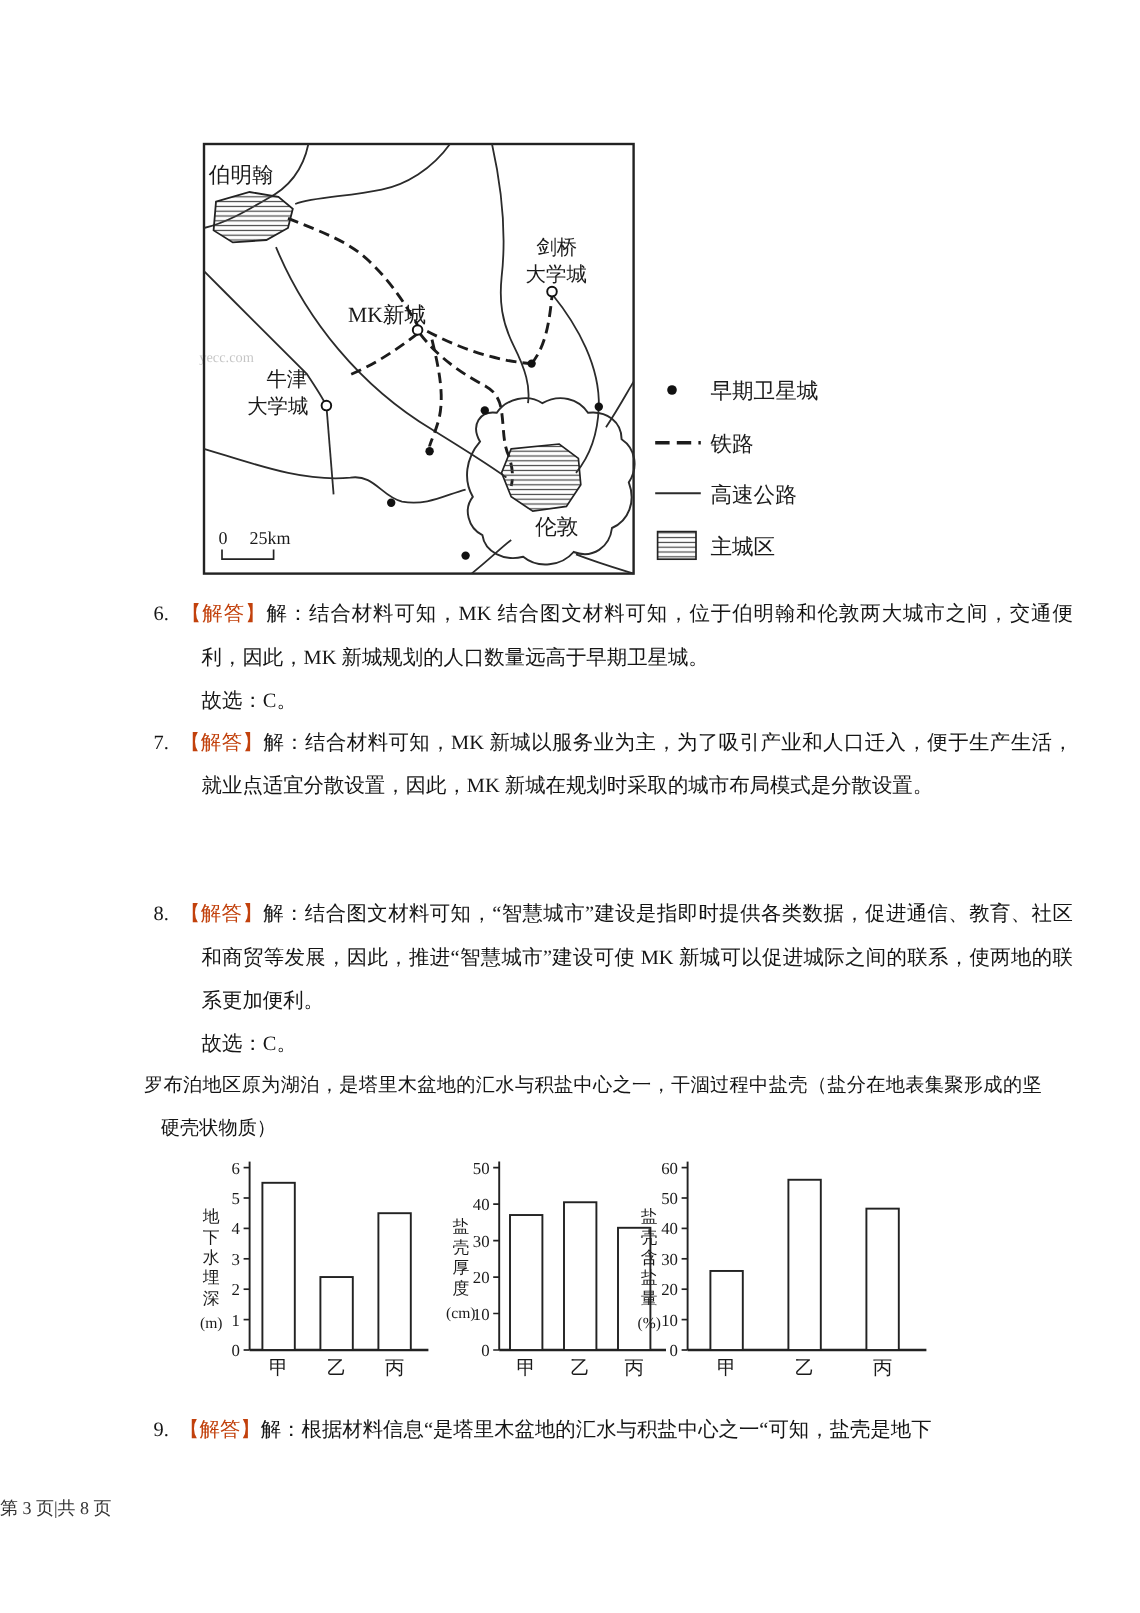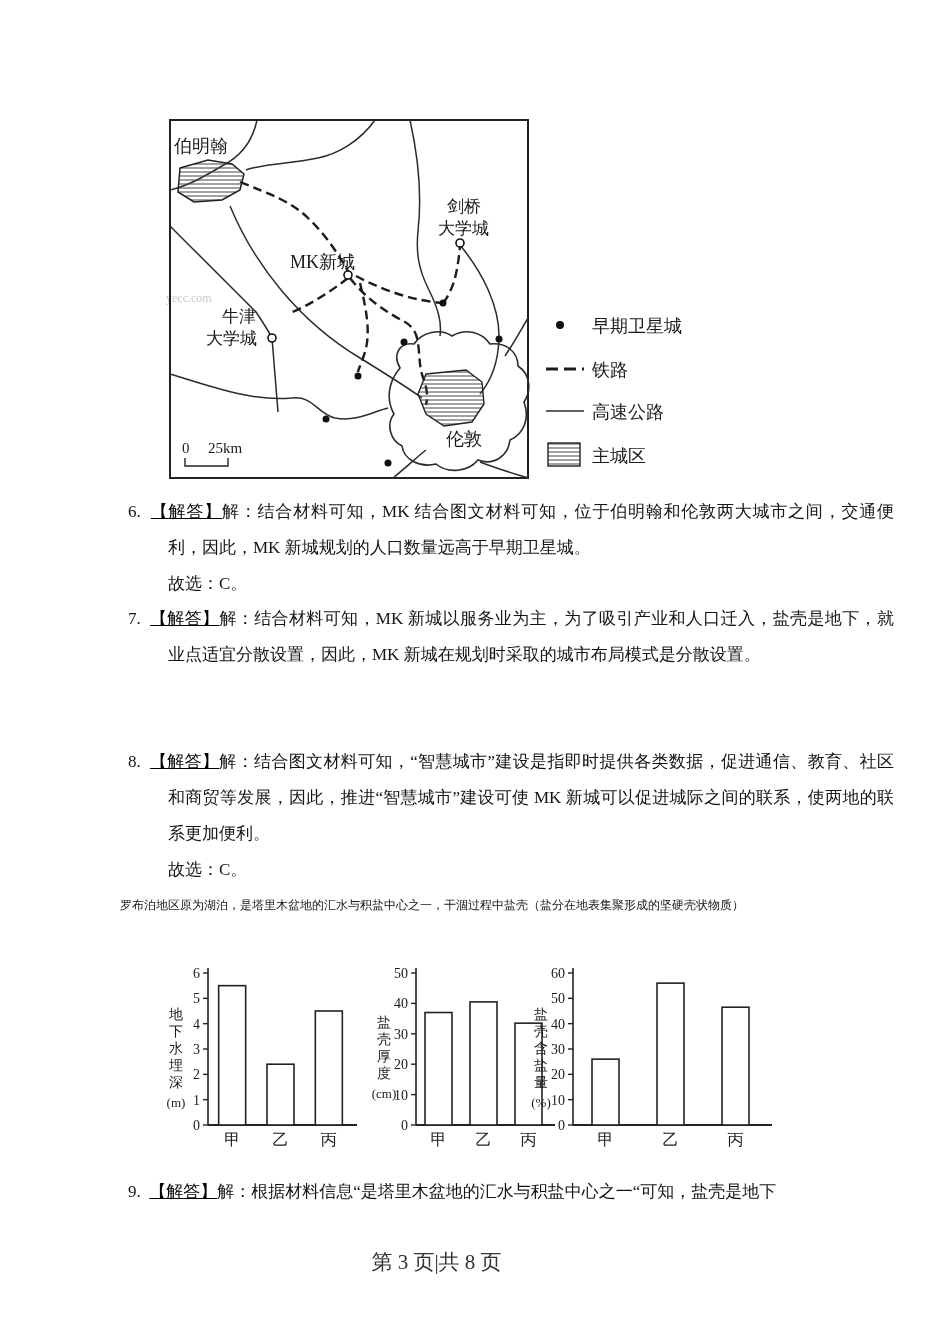--- a/index.html
+++ b/index.html
@@ -2,26 +2,26 @@
 <html><head>
 <meta charset="utf-8">
 <style>
   html,body{margin:0;padding:0;background:#fff;}
   .page{position:relative;width:950px;height:1344px;background:#fff;overflow:hidden;
         font-family:"Liberation Serif","DejaVu Serif",serif;color:#151515;}
   .map-figure{position:absolute;left:160px;top:106px;width:580px;height:385px;}
   .qa{position:absolute;left:128px;width:726px;font-size:17px;line-height:36px;
       text-align:justify;padding-left:40px;text-indent:-40px;}
   .qa .choice{text-indent:0;}
-  .tag{color:#000000;text-decoration:underline;}
-  .intro{position:absolute;left:120px;width:734px;font-size:12px;line-height:36px;
+  .tag{color:#c2410c;}
+  .intro{position:absolute;left:120px;width:734px;font-size:16px;line-height:36px;
          text-align:justify;padding-left:14px;text-indent:-14px;}
   .chart-svg{position:absolute;top:955px;height:205px;}
-  .footer{position:absolute;left:0;top:1248px;width:873px;text-align:center;
-          font-size:21px;color:#333;}
+  .footer{position:absolute;left:0;top:1248px;width:873px;text-align:left;
+          font-size:15px;color:#333;}
   svg text{font-family:"Liberation Serif","DejaVu Serif",serif;fill:#1a1a1a;}
 </style>
 </head>
 <body>
 
 <div class="page">
 
   <svg class="map-figure" viewBox="0 0 580 385" xmlns="http://www.w3.org/2000/svg">
     <defs>
       <pattern id="hatchA" width="6" height="4" patternUnits="userSpaceOnUse">
@@ -104,21 +104,21 @@
   </svg>
 
   <div class="qa" style="top:494px;">
     <span>6.</span>&nbsp;
     <span class="tag">【解答】</span><span>解：结合材料可知，MK 结合图文材料可知，位于伯明翰和伦敦两大城市之间，交通便利，因此，MK 新城规划的人口数量远高于早期卫星城。</span>
     <div class="choice">故选：C。</div>
   </div>
 
   <div class="qa" style="top:601px;">
     <span>7.</span>&nbsp;
-    <span class="tag">【解答】</span><span>解：结合材料可知，MK 新城以服务业为主，为了吸引产业和人口迁入，盐壳是地下，就业点适宜分散设置，因此，MK 新城在规划时采取的城市布局模式是分散设置。</span>
+    <span class="tag">【解答】</span><span>解：结合材料可知，MK 新城以服务业为主，为了吸引产业和人口迁入，便于生产生活，就业点适宜分散设置，因此，MK 新城在规划时采取的城市布局模式是分散设置。</span>
   </div>
 
   <div class="qa" style="top:744px;">
     <span>8.</span>&nbsp;
     <span class="tag">【解答】</span><span>解：结合图文材料可知，“智慧城市”建设是指即时提供各类数据，促进通信、教育、社区和商贸等发展，因此，推进“智慧城市”建设可使 MK 新城可以促进城际之间的联系，使两地的联系更加便利。</span>
     <div class="choice">故选：C。</div>
   </div>
 
   <div class="intro" style="top:887px;">
     <span>罗布泊地区原为湖泊，是塔里木盆地的汇水与积盐中心之一，干涸过程中盐壳（盐分在地表集聚形成的坚硬壳状物质）</span>

